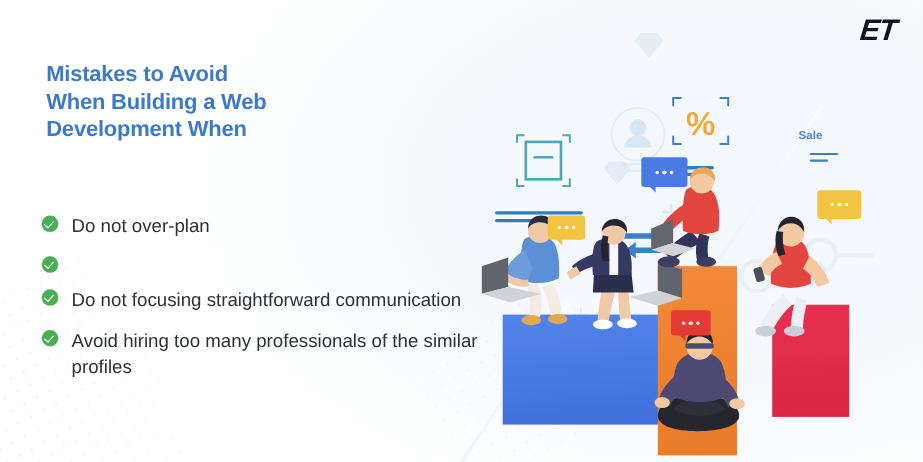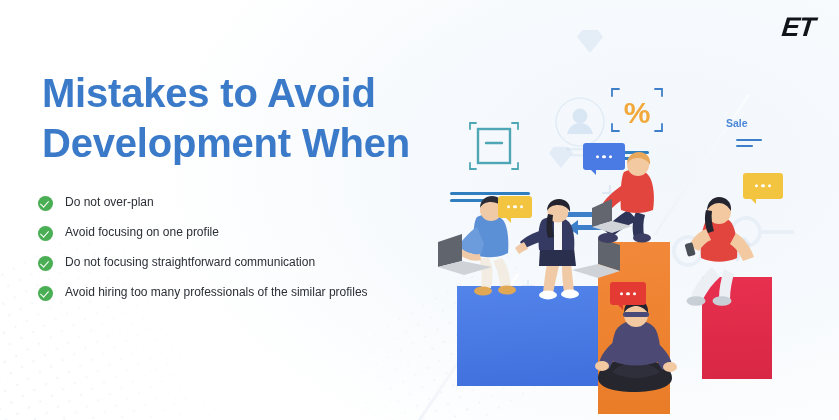--- a/index.html
+++ b/index.html
@@ -45,40 +45,40 @@
   #logo {
     position:absolute; right:24px; top:12px;
     font-size:27px; font-weight:bold; font-style:italic;
     letter-spacing:-1px; color:#111418;
     font-family:"Liberation Sans", sans-serif;
     transform:skewX(-6deg);
   }
 
   
   #headline {
-    position:absolute; left:42px; top:68px; width:420px;
-    font-size:40px; line-height:1.25; font-weight:bold;
+    position:absolute; left:42px; top:56px; width:420px;
+    font-size:20px; line-height:1.25; font-weight:bold;
     color:#3a7ac8; letter-spacing:-.2px;
   }
   #headline .ln { display:block; white-space:nowrap; }
 
   
   #bullets { position:absolute; left:38px; top:194px; width:400px; }
   .bullet { display:flex; align-items:flex-start; margin-bottom:13px; }
   .check {
     flex:0 0 auto; width:15px; height:15px; border-radius:50%;
     background:#4aaf54; margin-right:12px; margin-top:2px;
     position:relative; box-shadow:0 0 0 .5px rgba(0,0,0,.04);
   }
   .check:after {
     content:""; position:absolute; left:4.4px; top:3.2px;
     width:4px; height:7px; border:solid #ffffff; border-width:0 1.7px 1.7px 0;
     transform:rotate(42deg);
   }
-  .btext { font-size:12px; color:#2b2f36; line-height:1.42; }
+  .btext { font-size:17px; color:#2b2f36; line-height:1.42; }
 
   
   #illus { position:absolute; left:420px; top:0; width:419px; height:420px; }
 
   .block { position:absolute; }
   .blk-blue  { background:linear-gradient(175deg,#5384ea,#3f6fdc); }
   .blk-orange{ background:linear-gradient(175deg,#f2893a,#e97c27); }
   .blk-red   { background:linear-gradient(178deg,#e8304f,#d82745); }
 
   
@@ -106,31 +106,31 @@
 
   <div class="dots"></div>
   <div class="dots2"></div>
   <div class="swoosh" style="left:455px; top:255px;"></div>
   <div class="swoosh" style="left:700px; top:80px; height:170px; opacity:.55;"></div>
 
   <div id="logo">ET</div>
 
   <h1 id="headline">
     <span class="ln">Mistakes to Avoid</span>
+    <span class="ln">When Building a Web</span>
     <span class="ln">Development When</span>
   </h1>
 
   <ul id="bullets" style="list-style:none;">
     <li class="bullet">
       <span class="check"></span>
       <span class="btext">Do not over-plan</span>
     </li>
     <li class="bullet">
       <span class="check"></span>
-      <span class="btext">Avoid focusing on one profile</span>
     </li>
     <li class="bullet">
       <span class="check"></span>
       <span class="btext">Do not focusing straightforward communication</span>
     </li>
     <li class="bullet">
       <span class="check"></span>
       <span class="btext">Avoid hiring too many professionals of the similar profiles</span>
     </li>
   </ul>

